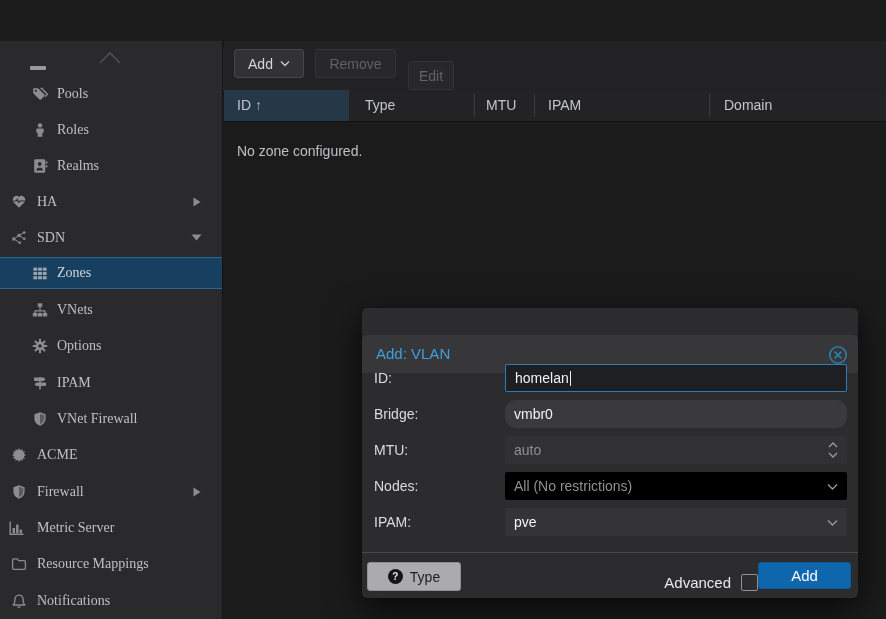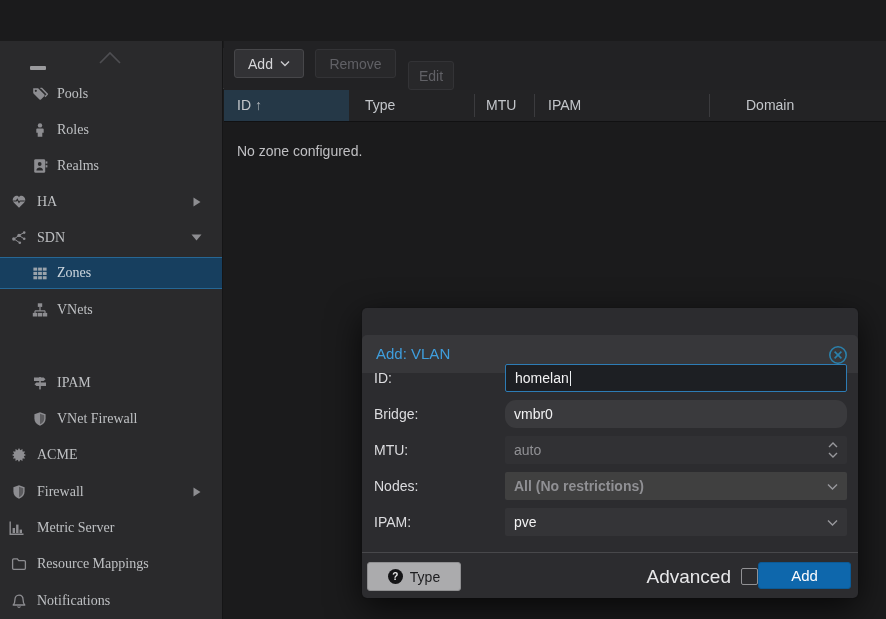--- a/index.html
+++ b/index.html
@@ -59,36 +59,36 @@
     border-radius:5px 5px 0 0;margin-top:27px; }
   .dtitle { position:absolute; left:14px; top:0; line-height:38px; font-size:15px; color:#3f9edd; }
   .dclose { position:absolute; right:10px; top:10px; width:20px; height:20px; cursor:pointer; }
   .frow { position:absolute; left:0; width:100%; height:28px; }
   .flabel { position:absolute; left:12px; line-height:28px; color:#dcdcdf; }
   .fctrl { position:absolute; left:143px; width:342px; height:28px; border-radius:2px;
     line-height:28px; padding-left:9px; color:#f2f2f3; }
   .fctrl.focused { background:#1d1f23; border:1px solid #2d7cb5; line-height:26px; }
   .fctrl.plain  { background:#3a3a3d;border-radius:11px; }
   .fctrl.spin   { background:#313134; }
-  .fctrl.combo1 { background:#404040;font-weight:bold; }
+  .fctrl.combo1 { background:#000000; }
   .fctrl.combo2 { background:#343437; }
   .fctrl .ph { color:#909094; }
   .cursorbar { display:inline-block; width:1.5px; height:15px; background:#eceff1;
     vertical-align:-3px; margin-left:1px; }
   .ctrl-icon { position:absolute; right:9px; }
   .spinner-icons { position:absolute; right:9px; top:4px; }
   .dfoot { position:absolute; left:0; right:0; bottom:0; height:46px;
     border-top:1px solid #48484b; border-radius:0 0 5px 5px; }
   .helpbtn { position:absolute; left:5px; top:9px; width:94px; height:29px;
     background:#ababad; border:1px solid #8f8f91; border-radius:3px; color:#1d1d1f;
     display:flex; align-items:center; justify-content:center; gap:7px; cursor:pointer; }
   .qmark { width:15px; height:15px; border-radius:50%; background:#151517; color:#e8e8e8;
     font-size:10px; font-weight:bold; text-align:center; line-height:15px; }
   .advwrap { position:absolute; right:100px; top:9px; height:29px; display:flex;
-    align-items:center; gap:10px; color:#e8e8ea; font-size:19px; }
+    align-items:flex-end; gap:10px; color:#e8e8ea; font-size:15px; }
   .advbox { width:17px; height:17px; border:1px solid #919194; border-radius:2px;
     background:transparent; cursor:pointer; }
   .addbtn { position:absolute; right:7px; top:9px; width:93px; height:27px;
     background:#0e67ac; border:1px solid #0b5license590; border:1px solid #0b5a96; border-radius:3px;
     color:#fbfbfd; font-size:15px; display:flex; align-items:center; justify-content:center;
     cursor:pointer; }
 </style>
 </head>
 <body>
 
@@ -201,20 +201,41 @@
             <rect x="5.8" y="1.3" width="4.4" height="3.6"></rect>
             <rect x="0.8" y="10.9" width="4.4" height="3.6"></rect>
             <rect x="5.8" y="10.9" width="4.4" height="3.6"></rect>
             <rect x="10.8" y="10.9" width="4.4" height="3.6"></rect>
           </g>
         </svg>
       </span>
     <span class="slabel">VNets</span>
   </div>
 
+  <div class="srow lvl1" style="top:290px">
+    <span class="sic">
+        <svg width="16" height="16" viewBox="0 0 16 16">
+          <g fill="#8d8d91">
+            <circle cx="8" cy="8" r="4.4"></circle>
+            <rect x="7" y="0.8" width="2" height="3.4"></rect>
+            <rect x="7" y="11.8" width="2" height="3.4"></rect>
+            <rect x="0.8" y="7" width="3.4" height="2"></rect>
+            <rect x="11.8" y="7" width="3.4" height="2"></rect>
+            <g transform="rotate(45 8 8)">
+              <rect x="7" y="0.8" width="2" height="3.4"></rect>
+              <rect x="7" y="11.8" width="2" height="3.4"></rect>
+              <rect x="0.8" y="7" width="3.4" height="2"></rect>
+              <rect x="11.8" y="7" width="3.4" height="2"></rect>
+            </g>
+          </g>
+          <circle cx="8" cy="8" r="1.8" fill="#2a2a2c"></circle>
+        </svg>
+      </span>
+    <span class="slabel">Options</span>
+  </div>
 
   <div class="srow lvl1" style="top:327px">
     <span class="sic">
         <svg width="16" height="16" viewBox="0 0 16 16">
           <rect x="7.2" y="2" width="1.6" height="12.4" fill="#8d8d91"></rect>
           <path d="M2 2.4h9.6l1.9 1.75L11.6 5.9H2z" fill="#8d8d91"></path>
           <path d="M14 7.4H4.4L2.5 9.15l1.9 1.75H14z" fill="#8d8d91"></path>
         </svg>
       </span>
     <span class="slabel">IPAM</span>
@@ -314,21 +335,21 @@
       <span class="hlabel" style="padding-left:16px">Type</span>
     </div>
     <div class="hcell" style="left:250px; width:60px;">
       <span class="sep"></span>
       <span class="hlabel" style="padding-left:12px">MTU</span>
     </div>
     <div class="hcell" style="left:310px; width:175px;">
       <span class="sep"></span>
       <span class="hlabel" style="padding-left:14px">IPAM</span>
     </div>
-    <div class="hcell" style="left:485px; right:0;padding-left:22px;">
+    <div class="hcell" style="left:485px; right:0;">
       <span class="sep"></span>
       <span class="hlabel" style="padding-left:15px">Domain</span>
     </div>
   </div>
 
   <div class="emptytext">No zone configured.</div>
 </div>
 
 <div class="dialog">
   <div class="dhead">

